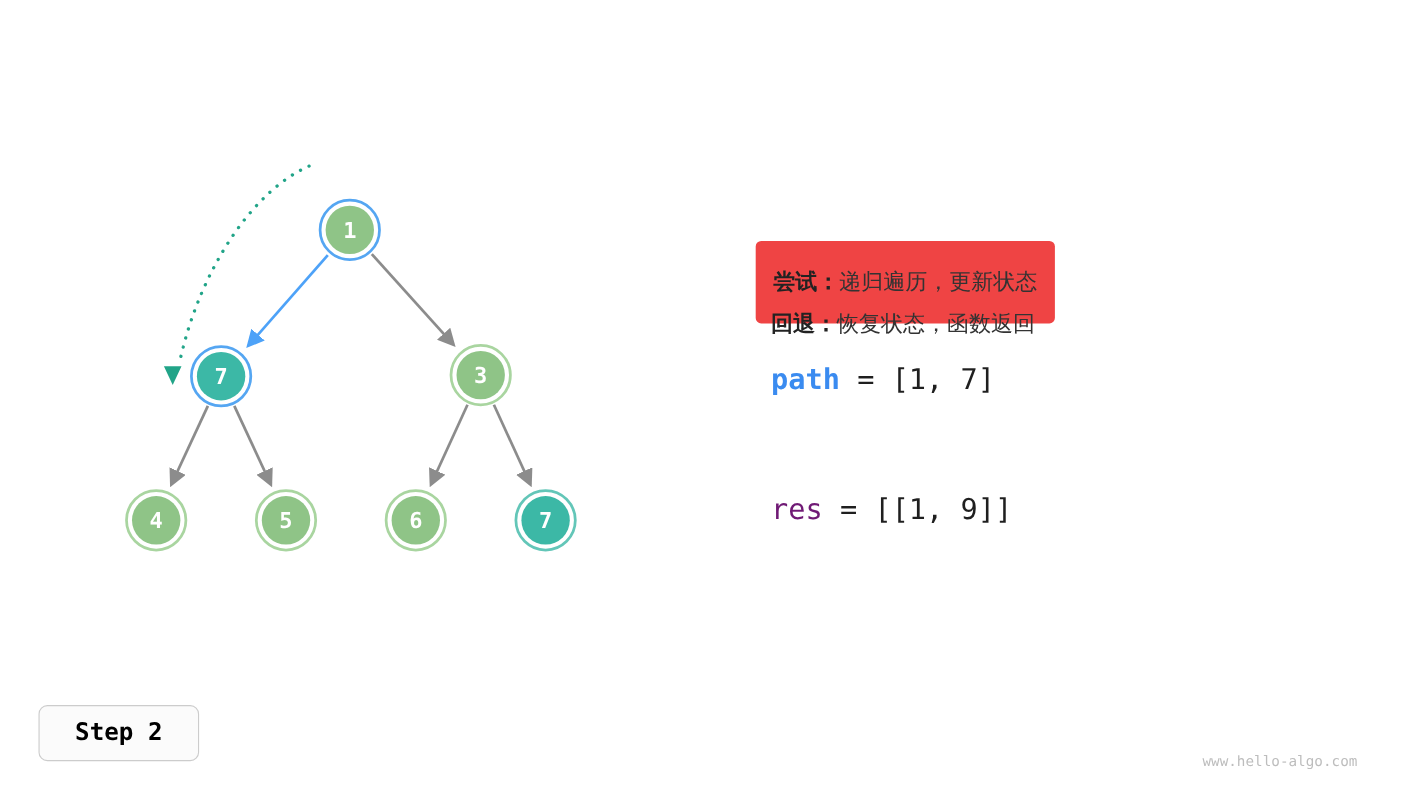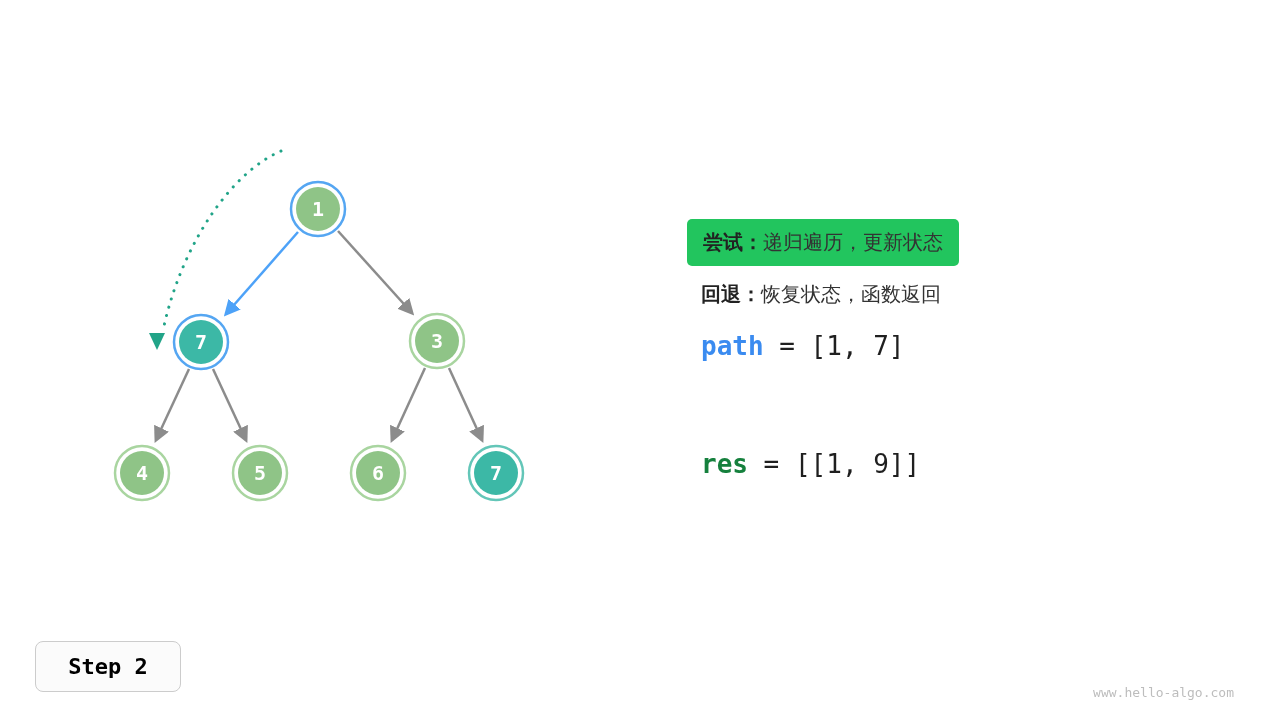--- a/index.html
+++ b/index.html
@@ -9,44 +9,44 @@
     width:1280px; height:720px;
     background:#ffffff;
     font-family:"Liberation Sans", sans-serif;
     overflow:hidden;
   }
   .tree-svg { position:absolute; left:0; top:0; }
 
   
   .note-box {
     position:absolute;
-    background:#22c55e;
+    background:#ef4444;
     border-radius:5px;
-    padding:10px 16px;
+    padding:24px 16px;
     font-size:20px;
     color:#333;
     white-space:pre;
   }
   .plain-line {
     position:absolute;
     font-size:20px;
     color:#333;
     white-space:pre;
   }
   .bold-label { font-weight:700; color:#222; }
   .code-line {
     position:absolute;
     font-family:"DejaVu Sans Mono", monospace;
     font-size:26px;
     color:#1f1f1f;
     white-space:pre;
     text-align:center;
   }
   .code-name-path { color:#3a8bf0; font-weight:700; }
-  .code-name-res  { color:#15803d; font-weight:700; }
+  .code-name-res  { color:#701a75; font-weight:400; }
 
   
   .step-box {
     position:absolute;
     left:35px; top:641px;
     width:146px; height:51px;
     border:1px solid #cccccc;
     border-radius:8px;
     background:#fbfbfb;
     display:flex; align-items:center; justify-content:center;

